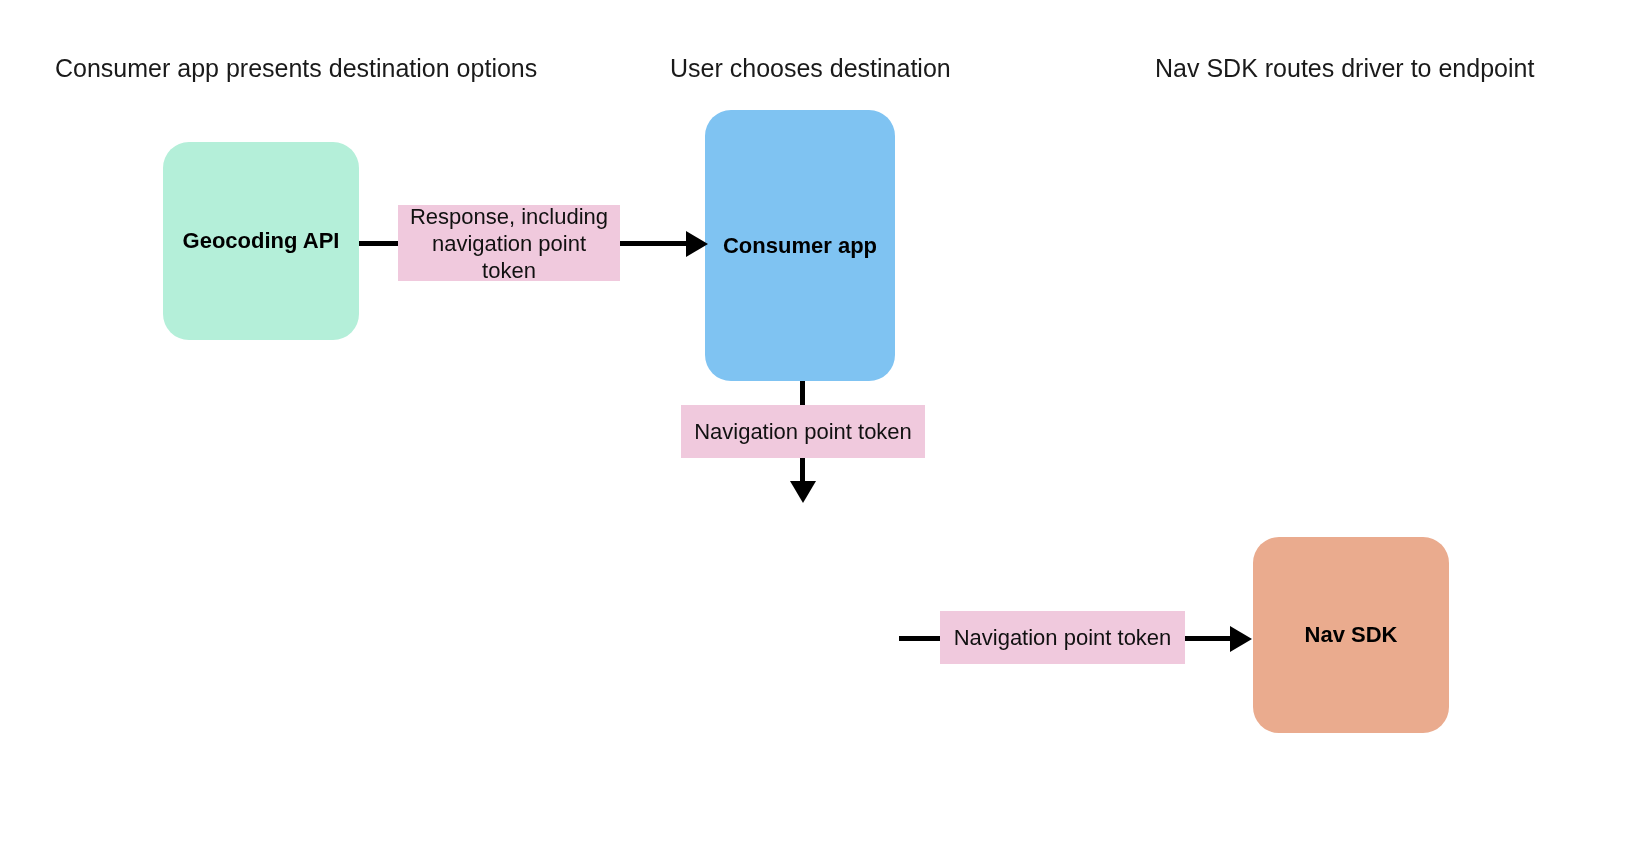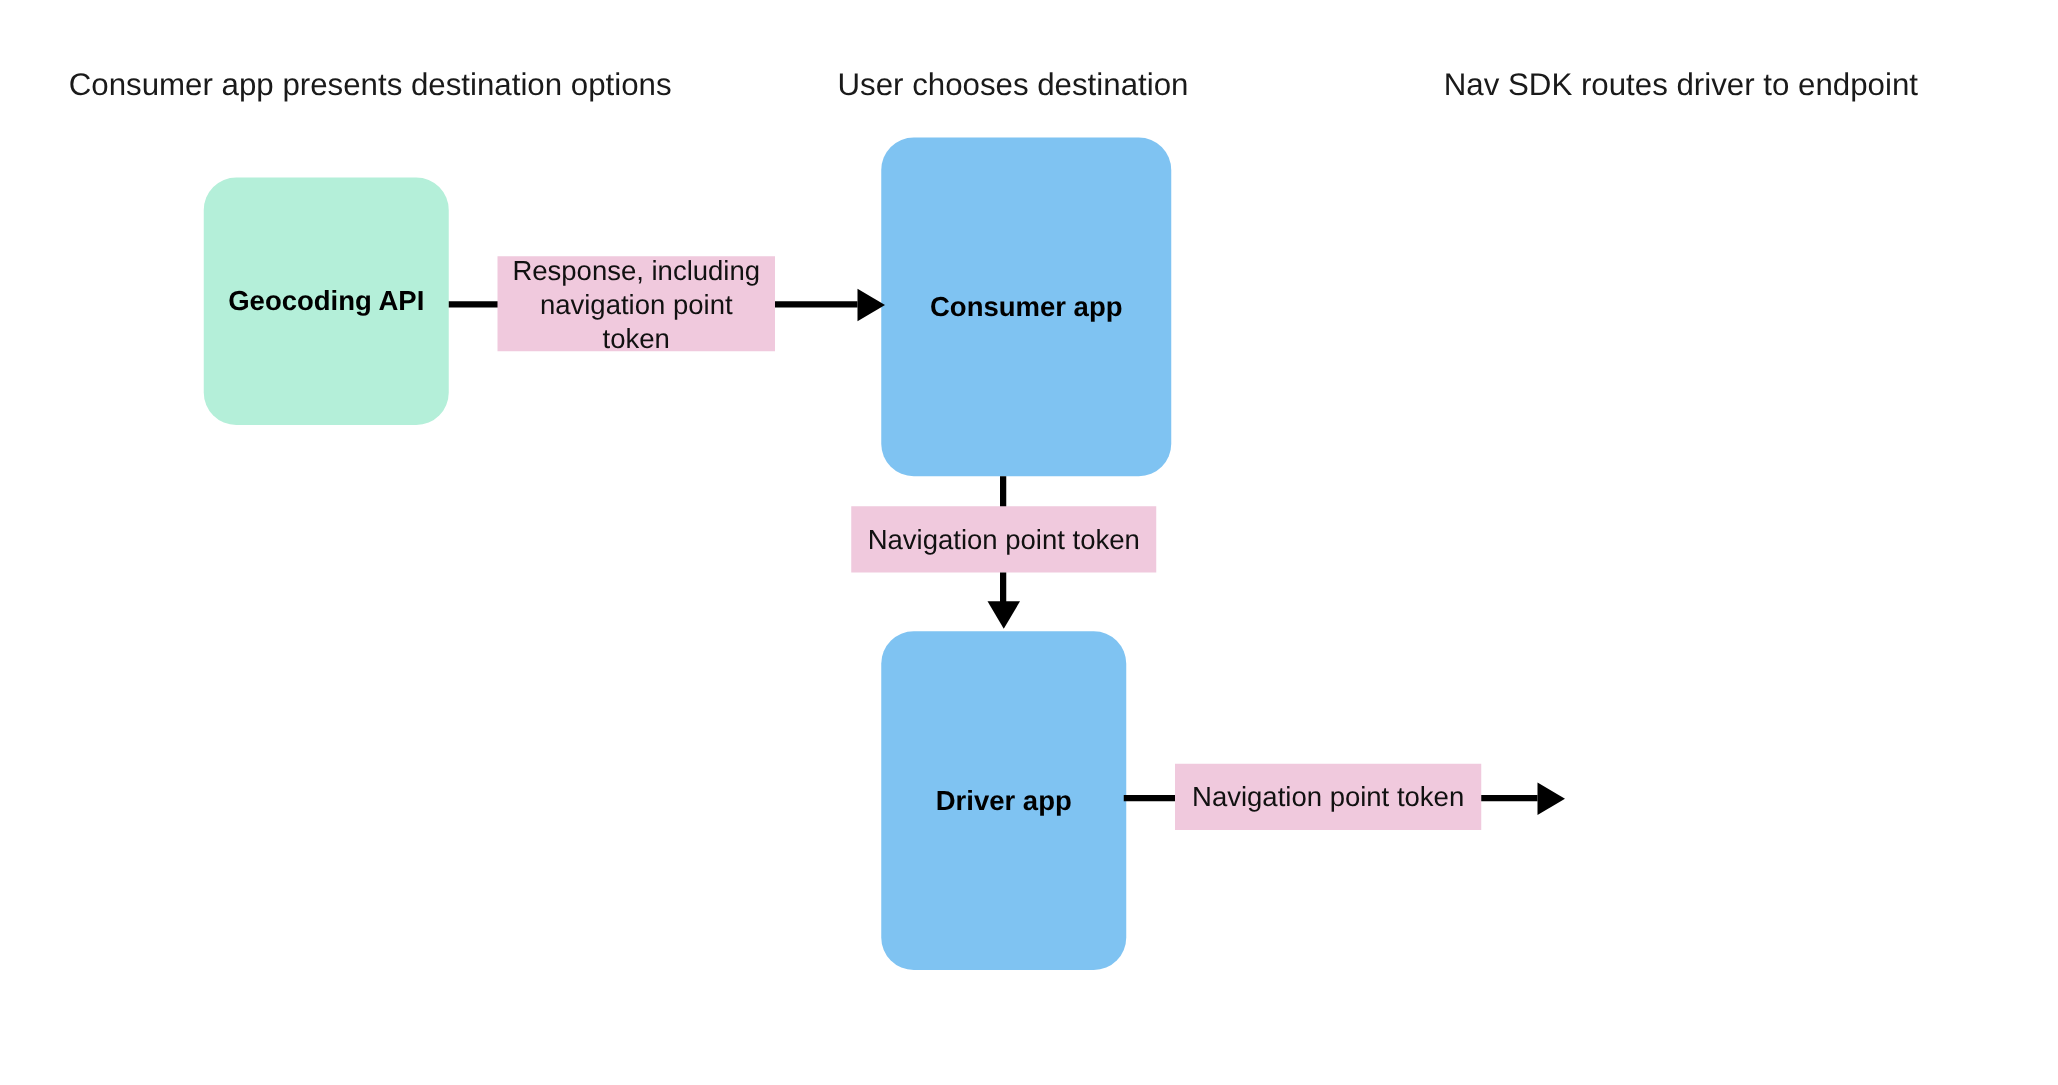--- a/index.html
+++ b/index.html
@@ -86,28 +86,28 @@
   <div class="col-header" style="left:55px; top:54px;">Consumer app presents destination options</div>
 
   <div class="col-header" style="left:1155px; top:54px;">Nav SDK routes driver to endpoint</div>
 
   <div class="col-header" style="left:670px; top:54px;">User chooses destination</div>
 
   <div class="node" style="left:163px; top:142px; width:196px; height:198px; background:#b4efd9;">
     <span>Geocoding API</span>
   </div>
 
-  <div class="node" style="left:705px; top:110px; width:232px; height:271px; background:#7fc3f2;">
+  <div class="node" style="left:705px; top:110px; width:190px; height:271px; background:#7fc3f2;">
     <span>Consumer app</span>
   </div>
 
-  <div class="node" style="left:705px; top:505px; width:196px; height:271px; background:#7fc3f2;">
-    <span>Driver app</span>
+
+  <div class="node" style="left:1253px; top:537px; width:196px; height:196px; background:#eaab8e;">
+    <span>Nav SDK</span>
   </div>
-
 
   <div class="conn conn-h" style="left:359px; top:241px; width:60px;"></div>
 
   <div class="edge-label" style="left:398px; top:205px; width:222px; height:76px; background:#f0c9dd;">
     <span>Response, including navigation point token</span>
   </div>
 
   <div class="conn conn-h" style="left:620px; top:241px; width:66px;"></div>
 
   <div class="arrowhead arrow-right" style="left:686px; top:231px;"></div>

